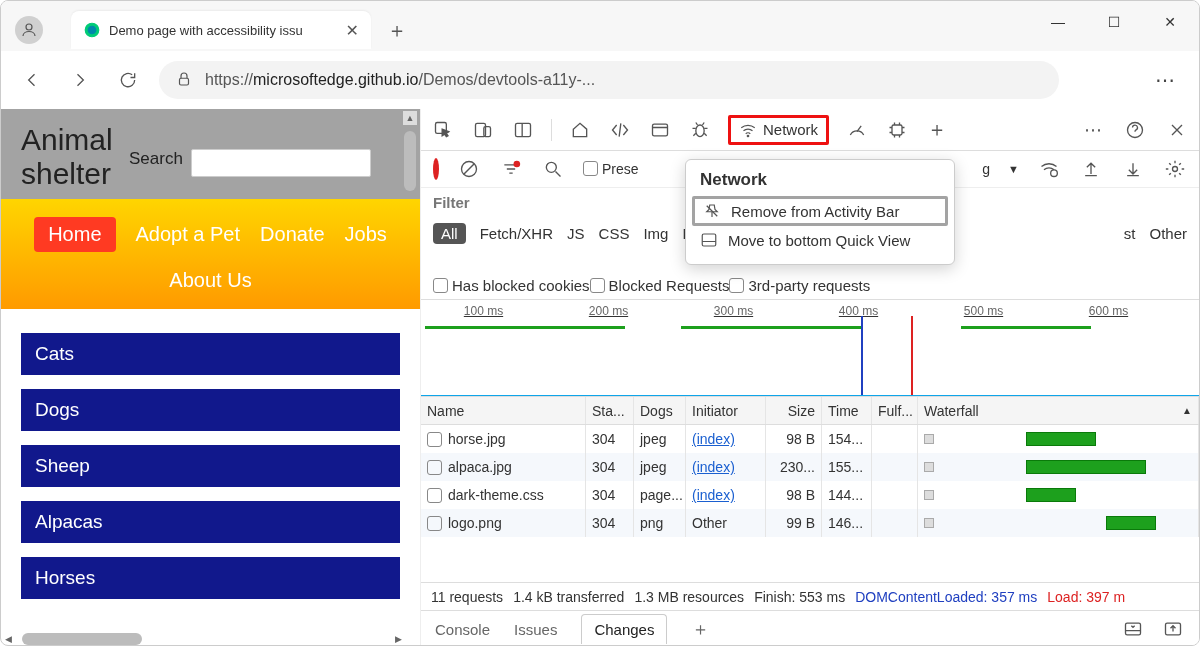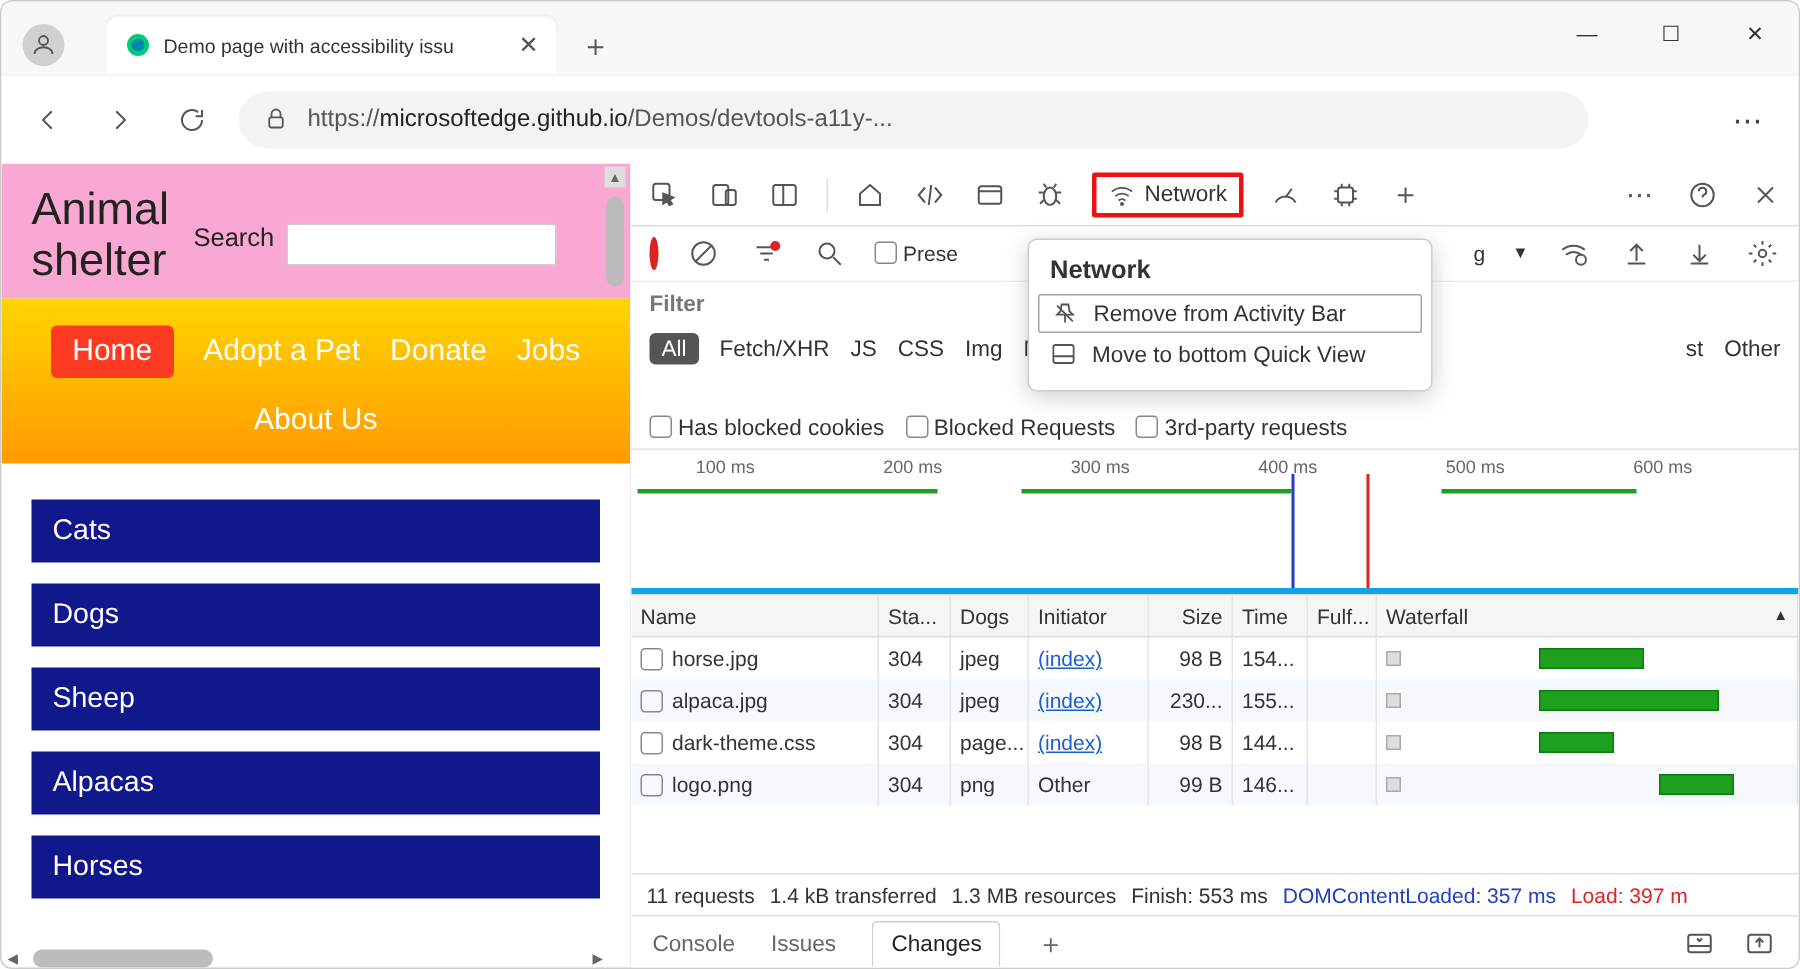--- a/index.html
+++ b/index.html
@@ -28,21 +28,21 @@
 
 .content { display: flex; height: 538px; position: relative; }
 .page-area { width: 420px; position: relative; overflow: hidden; border-right: 1px solid #eee; }
 .page-scroll { position: absolute; right: 3px; top: 2px; width: 14px; height: 100%; }
 .scroll-up, .scroll-dn { width: 14px; height: 14px; background: #ddd; font-size:9px; display:flex;align-items:center;justify-content:center;color:#666; }
 .scroll-thumb { width: 12px; height: 60px; background: #bcbcbc; border-radius: 6px; margin: 6px auto; }
 .scroll-thumb-h { height: 12px; width: 120px; background: #bcbcbc; border-radius: 6px; }
 .hscroll { position:absolute; bottom:0; left:0; right:14px; height:16px; display:flex; align-items:center; padding:0 4px; }
 
 
-.hero { height: 90px; background: #f9a8d4; color: #222; display:flex; align-items:flex-start; padding: 14px 4px 0 20px; gap: 4px; }
+.hero { height: 90px; background: #a3a3a3; color: #222; display:flex; align-items:flex-start; padding: 14px 4px 0 20px; gap: 4px; }
 .hero h1 { font-weight: 400; font-size: 30px; line-height: 34px; width: 100px; }
 .hero label { font-size: 17px; margin-top: 26px; margin-left:4px; }
 .hero input { width: 180px; height: 28px; margin-top: 26px; margin-left:4px; border:1px solid #ccc; border-radius:2px; }
 .nav { height: 110px; background: linear-gradient(#ffd500, #ff9a00); display:flex; flex-wrap:wrap; align-items:center; justify-content:center; gap: 10px 20px; padding: 14px 10px; }
 .nav a { color: #fff; font-size: 20px; text-decoration:none; }
 .nav .home { background: #ff3a22; padding: 6px 14px; border-radius: 4px; position:relative; }
 .nav .home::after { content:''; position:absolute; bottom:-8px; left:50%; margin-left:-8px; border:8px solid transparent; border-top-color:#ff3a22; }
 .categories { padding: 24px 20px; display:flex; flex-direction:column; gap: 14px; }
 .cat { background: #11188c; color:#fff; padding: 10px 14px; font-size: 19px; }
 
@@ -55,24 +55,24 @@
 .dt-right { margin-left:auto; display:flex; align-items:center; gap:18px; }
 
 .net-toolbar { height: 38px; display:flex; align-items:center; padding: 0 12px; gap: 18px; border-bottom:1px solid #eee; }
 .rec { width:14px; height:14px; border:3px solid #d22; border-radius:50%; }
 .nt-right { margin-left:auto; display:flex; gap:18px; align-items:center; }
 .caret { font-size:11px; }
 
 .filter-row { height: 30px; display:flex; align-items:center; padding: 0 12px; color:#777; font-size:15px;font-weight:bold; }
 .type-row { height: 34px; display:flex; align-items:center; padding: 0 12px; gap: 14px; font-size:15px; }
 .type-row .all { background:#555; color:#fff; padding:2px 8px; border-radius:4px; }
-.check-row { height: 30px; display:flex; align-items:center; padding: 0 12px; gap: 14px; font-size:15px; border-bottom:1px solid #ddd;margin-top:22px; }
+.check-row { height: 30px; display:flex; align-items:center; padding: 0 12px; font-size:15px; border-bottom:1px solid #ddd;margin-top:22px; }
 .chk { width:15px; height:15px; border:1.5px solid #888; border-radius:3px; display:inline-block; margin-right:4px; vertical-align:-2px; }
 
-.timeline { height: 100px; border-bottom:4px solid #0ea5e9; position:relative; padding-top:4px; }
+.timeline { height: 100px; border-bottom:1px solid #0ea5e9; position:relative; padding-top:4px;text-decoration:underline; }
 .timeline .ticks { display:flex; font-size:12px; color:#666; }
 .timeline .ticks span { width: 125px; text-align:center; }
 .tl-bar { position:absolute; height:3px; background:#1da01d; top:26px; }
 .tl-marker-b { position:absolute; top:16px; bottom:0; width:2px; background:#2040c0; }
 .tl-marker-r { position:absolute; top:16px; bottom:0; width:2px; background:#d22; }
 
 .grid-head { display:flex; height:30px; border-top:1px solid #ddd; border-bottom:1px solid #ddd; background:#f5f5f5; font-size:14px; align-items:center; }
 .grid-head div, .grid-row div { padding: 0 6px; overflow:hidden; white-space:nowrap; text-overflow:ellipsis; border-right:1px solid #e5e5e5; height:100%; display:flex; align-items:center; }
 .c-name{width:165px;} .c-st{width:48px;} .c-ty{width:52px;} .c-in{width:80px;} .c-sz{width:56px; justify-content:flex-end;} .c-tm{width:50px;} .c-fu{width:46px;} .c-wf{flex:1;}
 .grid-body { height: 120px; overflow:hidden; }
@@ -87,21 +87,21 @@
 .summary .load { color:#d22; }
 
 .drawer { height: 38px; border-top:1px solid #ddd; display:flex; align-items:center; padding:0 14px; gap:24px; font-size:15px; color:#666; }
 .drawer .active { background:#fff; border:1px solid #ccc; border-bottom:none; padding:6px 12px; color:#222; border-radius:4px 4px 0 0; }
 .drawer .r { margin-left:auto; display:flex; gap:16px; }
 
 
 .ctx { position:absolute; top:50px; left:264px; width:270px; background:#fff; border:1px solid #ccc; border-radius:6px; box-shadow:0 4px 16px rgba(0,0,0,0.18); z-index:50; padding: 6px 0 10px; }
 .ctx h3 { font-size:17px; font-weight:600; padding: 4px 14px 6px; }
 .ctx-item { display:flex; align-items:center; gap:10px; padding: 5px 14px; font-size:15px; }
-.ctx-item.hl { border:1px solid #a3a3a3; margin: 0 6px; border-radius:2px; padding: 3px 8px; }
+.ctx-item.hl { border:3px solid #a3a3a3; margin: 0 6px; border-radius:2px; padding: 3px 8px; }
 
 svg { width:18px; height:18px; stroke:#555; stroke-width:1.6; fill:none; }
 .dt-icon svg, .nav-btn svg { width:20px; height:20px; }
 </style>
 </head>
 <body>
 
 <div class="chrome">
   <div class="window-controls">
     <div>—</div>

